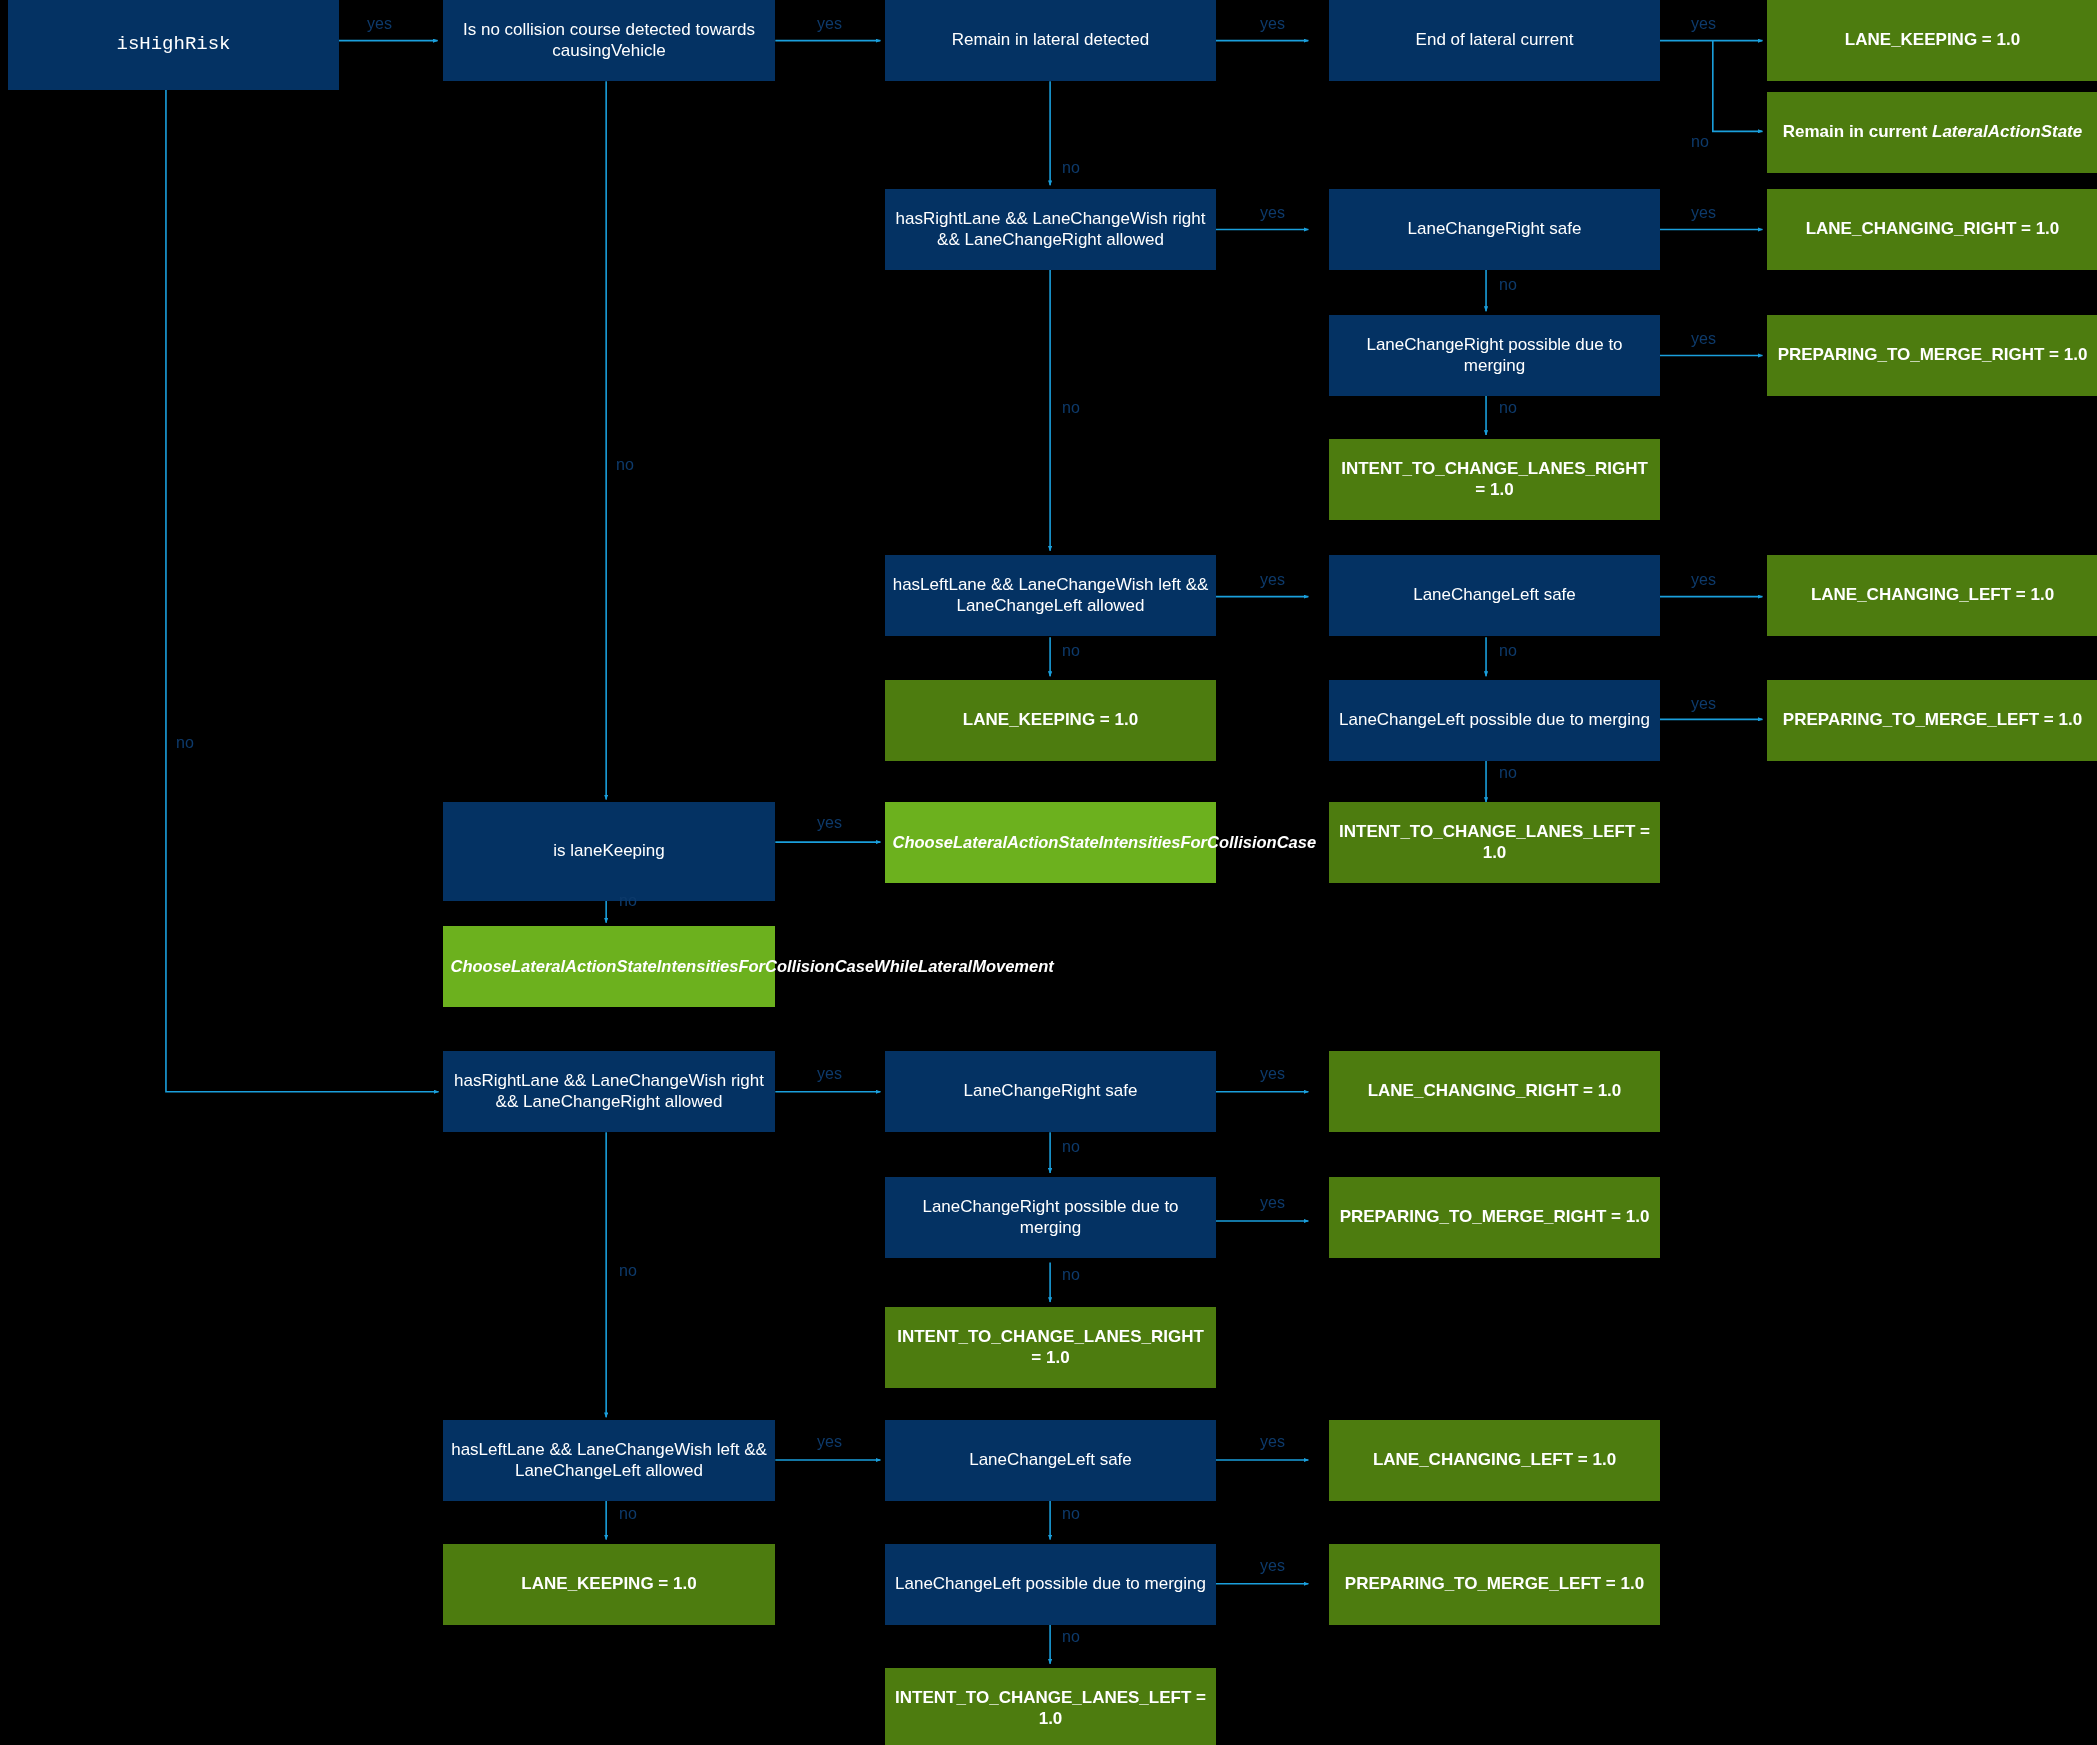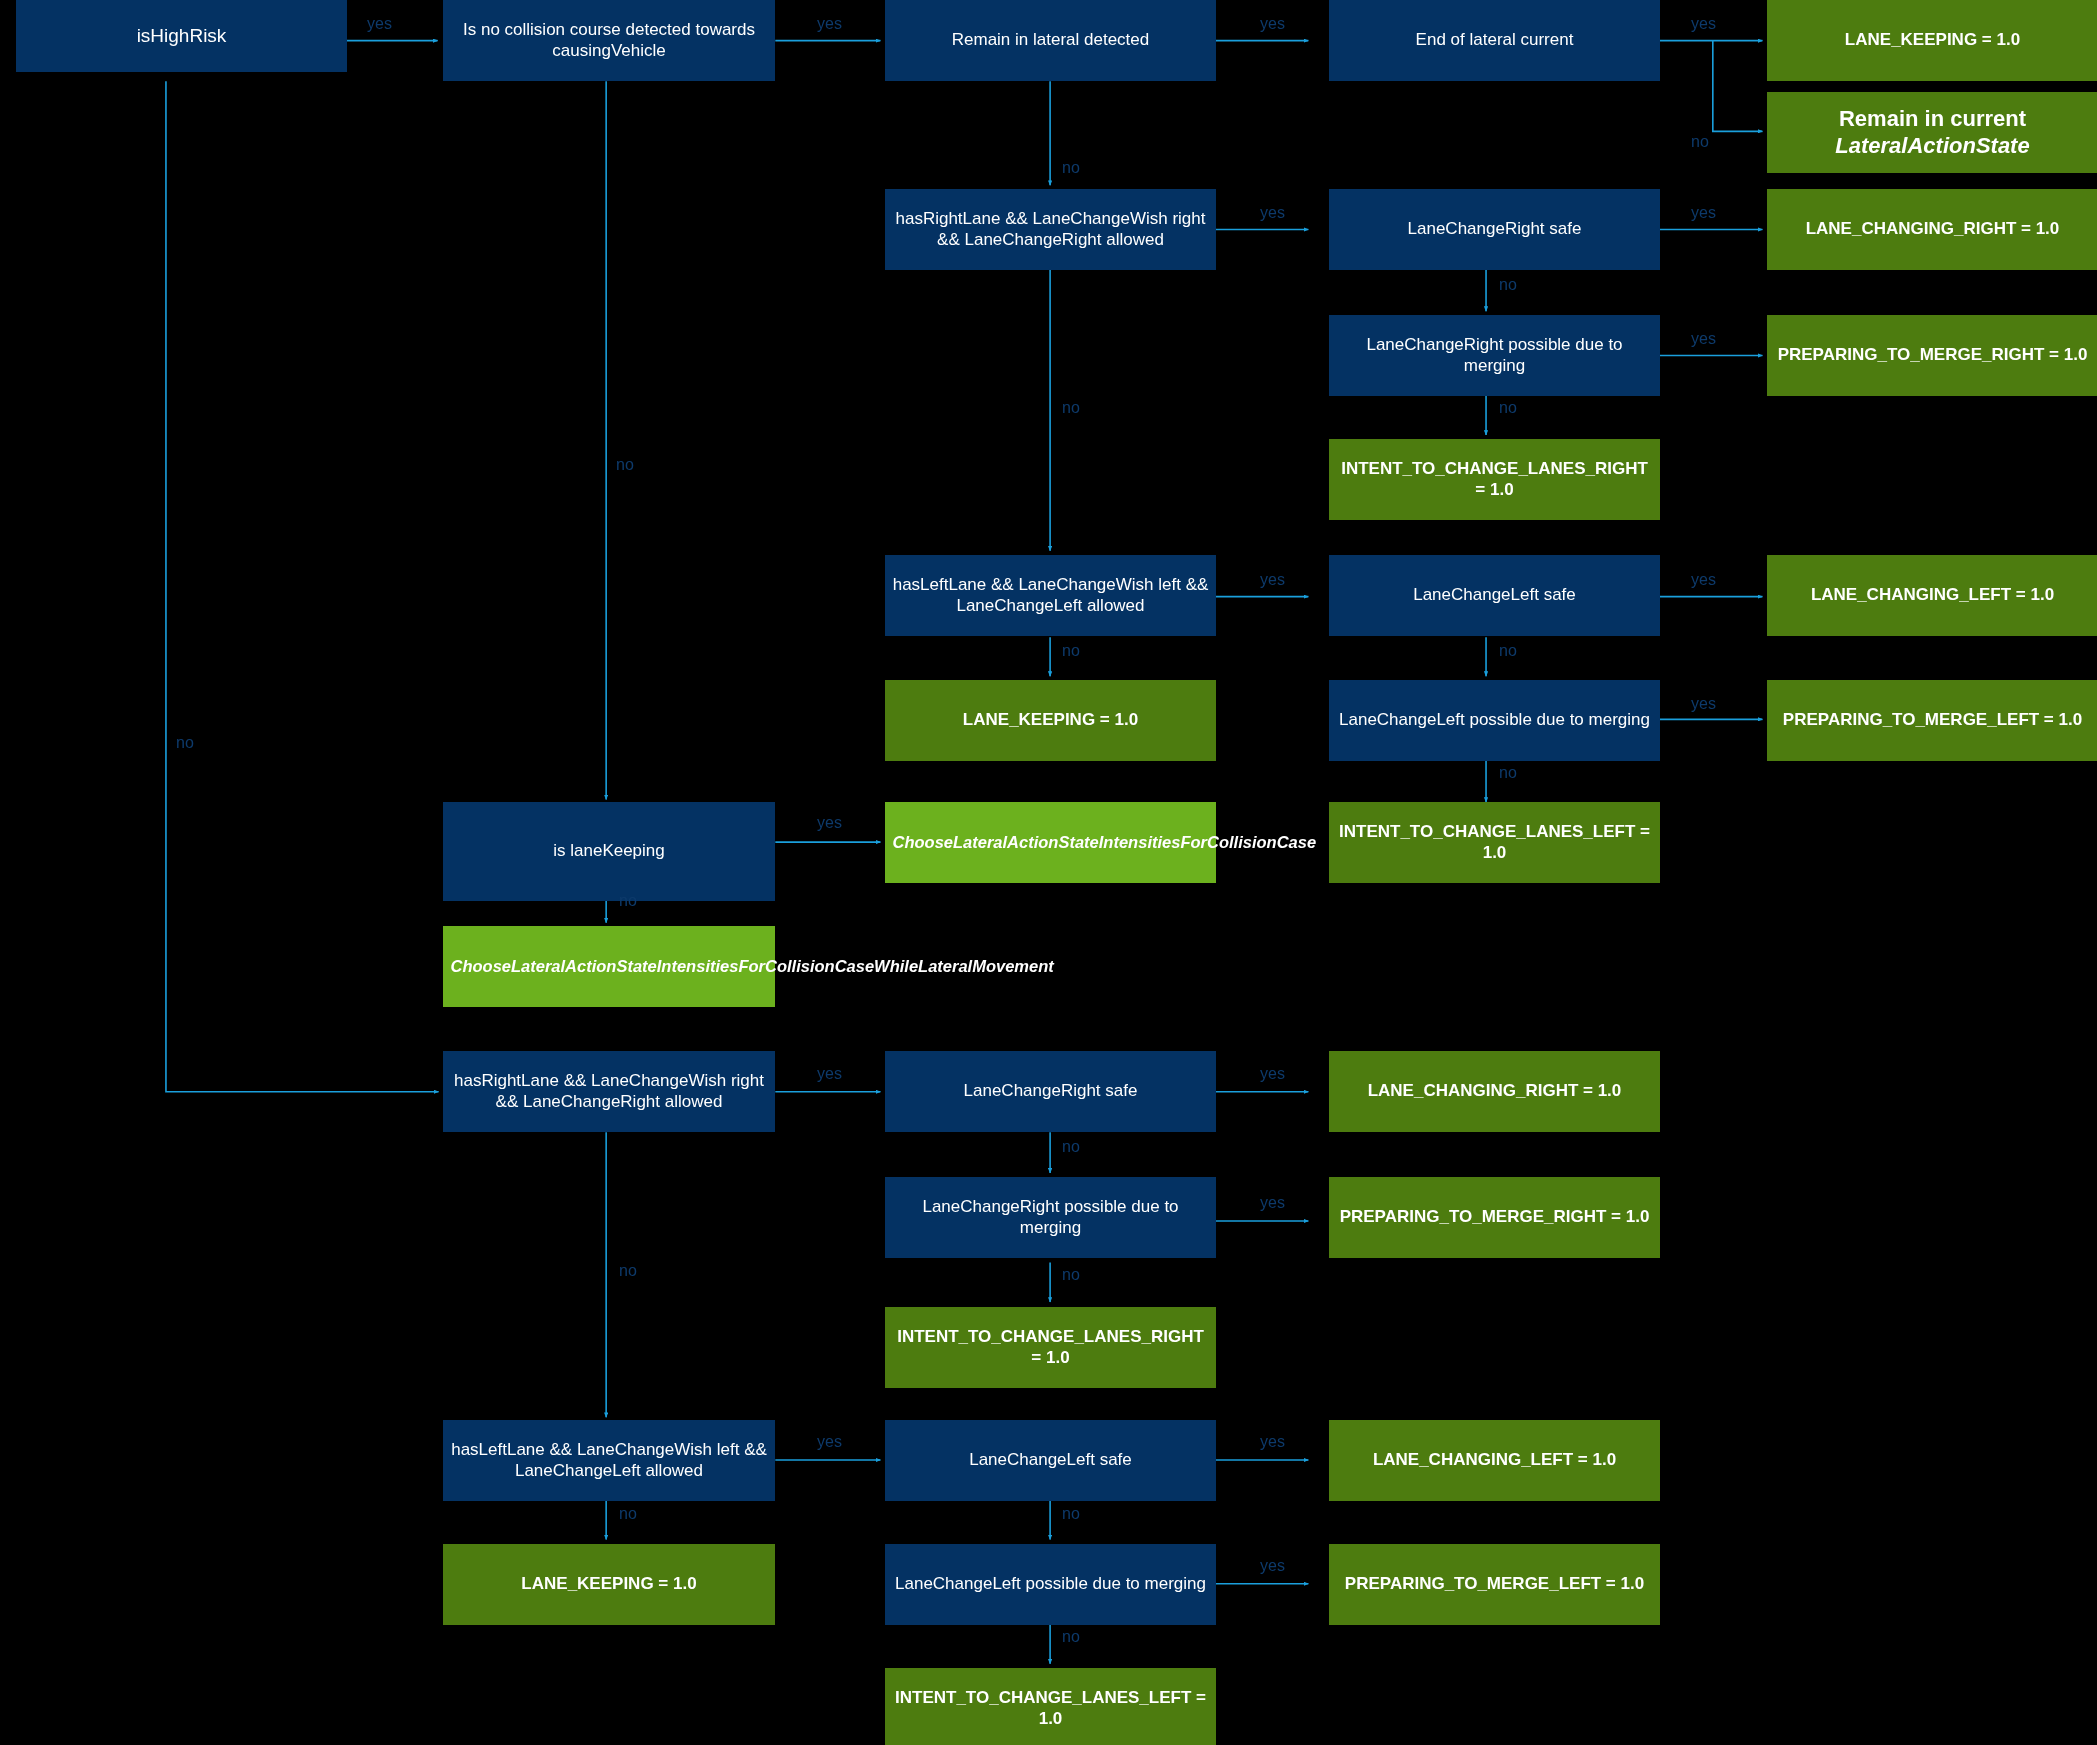--- a/index.html
+++ b/index.html
@@ -108,41 +108,41 @@
       <path d="M1136,2812 L1136,2885"></path>
 
       <path d="M1968,2812 L1968,2885"></path>
 
       <path d="M2278,2968 L2452,2968"></path>
 
       <path d="M1968,3044 L1968,3118"></path>
     </g>
   </svg>
 
-  <div class="node n-dark" style="left:16px;top:0px;width:331px;height:72px;font-size:19px;">
+  <div class="node n-dark" style="left:8px;top:0px;width:331px;height:90px;font-size:19px;font-family:Liberation Mono, monospace;">
     <span>isHighRisk</span>
   </div>
 
   <div class="node n-dark" style="left:443px;top:0px;width:332px;height:81px;font-size:17px;">
     <span>Is no collision course detected towards causingVehicle</span>
   </div>
 
   <div class="node n-dark" style="left:885px;top:0px;width:331px;height:81px;font-size:17px;">
     <span>Remain in lateral detected</span>
   </div>
 
   <div class="node n-dark" style="left:1329px;top:0px;width:331px;height:81px;font-size:17px;">
     <span>End of lateral current</span>
   </div>
 
   <div class="node n-bright" style="left:1767px;top:0px;width:331px;height:81px;font-size:17px;">
     <span>LANE_KEEPING = 1.0</span>
   </div>
 
-  <div class="node n-bright" style="left:1767px;top:92px;width:331px;height:81px;font-size:22px;">
+  <div class="node n-bright" style="left:1767px;top:92px;width:331px;height:81px;font-size:17px;">
     <span>
         <span>Remain in current <i>LateralActionState</i></span>
       </span>
   </div>
 
   <div class="node n-dark" style="left:885px;top:189px;width:331px;height:81px;font-size:17px;">
     <span>hasRightLane &amp;&amp; LaneChangeWish right &amp;&amp; LaneChangeRight allowed</span>
   </div>
 
   <div class="node n-dark" style="left:1329px;top:189px;width:331px;height:81px;font-size:17px;">

